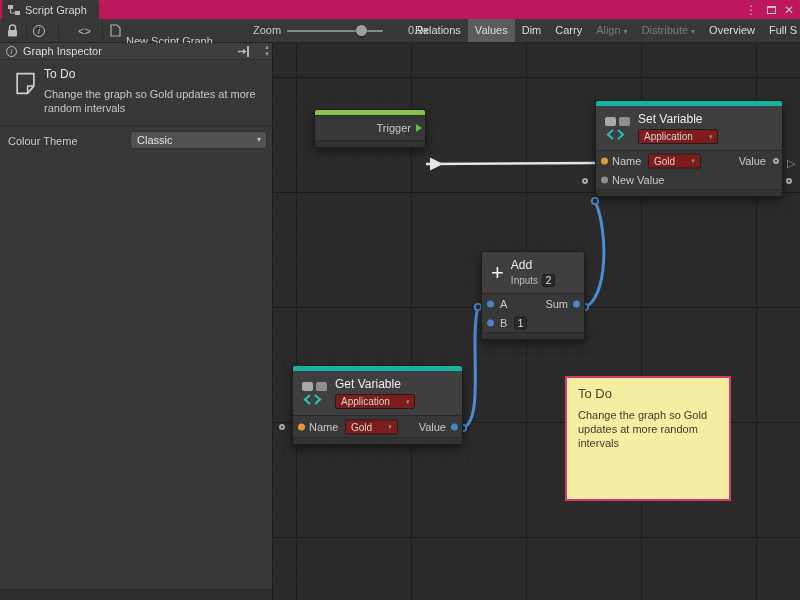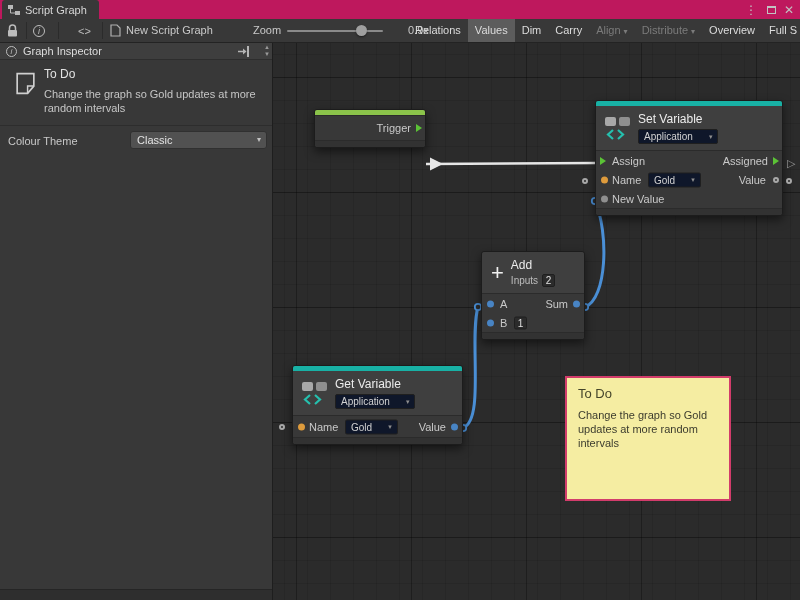--- a/index.html
+++ b/index.html
@@ -62,21 +62,21 @@
         box-shadow:0 4px 10px rgba(0,0,0,.5);}
   .strip{height:5px;border-radius:2px 2px 0 0;}
   .strip.teal{background:#18b1a5;}
   .strip.green{background:#8bc34a;}
   .hdr{display:flex;align-items:center;gap:7px;padding:6px 9px;background:#3f3f3f;}
   .hcol{display:flex;flex-direction:column;}
   .ntitle{font-size:12px;color:#ececec;line-height:14px;white-space:nowrap;}
   .nsub{font-size:9px;color:#9b9b9b;line-height:11px;}
   .iconbox{width:24px;height:24px;background:#2e2e2e;border-radius:4px;display:flex;align-items:center;
            justify-content:center;flex:none;}
-  .pill{display:inline-flex;align-items:center;gap:16px;background:#0f172a;border:1px solid #1f1f1f;
+  .pill{display:inline-flex;align-items:center;gap:16px;background:#7f1d1d;border:1px solid #1f1f1f;
         border-radius:2px;padding:1px 5px;font-size:10px;color:#d2d2d2;margin-top:3px;white-space:nowrap;
         max-width:86px;overflow:hidden;}
   .pill .arw{font-size:7px;color:#8f8f8f;}
   .body{background:#383838;border-top:1px solid #2b2b2b;}
   .row{position:relative;height:19px;font-size:11px;color:#c9c9c9;}
   .row .lab{position:absolute;top:50%;transform:translateY(-50%);white-space:nowrap;}
   .pl{position:absolute;top:50%;transform:translateY(-50%);}
   .ftr{height:7px;background:#323232;border-top:1px solid #2b2b2b;border-radius:0 0 3px 3px;}
   .tri{width:0;height:0;border-top:4px solid transparent;border-bottom:4px solid transparent;
        border-left:6px solid #5bc236;}
@@ -135,21 +135,21 @@
     <div class="vsep" style="left:58px;"></div>
     <div class="ticon" style="left:78px;">
       <span>&lt;&gt;</span>
     </div>
     <div class="vsep" style="left:102px;"></div>
     <div class="ticon" style="left:110px;">
       <svg width="11" height="13" viewBox="0 0 11 13">
         <path d="M1 1 h6 l3 3 v8 h-9 z" stroke="#b0b0b0" fill="none" stroke-width="1.2"></path>
       </svg>
     </div>
-    <div class="tlabel" style="left:126px;">New Script Graph</div>
+    <div class="tlabel" style="left:126px;margin-top:11px;">New Script Graph</div>
     <div class="tlabel" style="left:253px;">Zoom</div>
     <div class="slider-track" style="left:287px;width:96px;"></div>
     <div class="slider-handle" style="left:356px;"></div>
     <div class="tlabel" style="left:408px;">0.9x</div>
     <div class="tbtns">
       <span class="tbtn">Relations</span>
       <span class="tbtn active">Values</span>
       <span class="tbtn">Dim</span>
       <span class="tbtn">Carry</span>
       <span class="tbtn disabled"><span>Align</span><span class="arw">▾</span></span>
@@ -226,26 +226,20 @@
         <div class="hcol">
           <span class="ntitle">Set Variable</span>
           <span class="pill">
             <span>Application</span>
             <span class="arw">▾</span>
           </span>
         </div>
       </div>
       <div class="body">
         <div class="row">
-          <span class="pl tri" style="left:4px;"></span>
-          <span class="lab" style="left:16px;">Assign</span>
-          <span class="lab" style="right:14px;">Assigned</span>
-          <span class="pl tri" style="right:3px;"></span>
-        </div>
-        <div class="row">
           <span class="pl dot dot-o" style="left:5px;"></span>
           <span class="lab" style="left:16px;">Name</span>
           <span class="pill pl" style="left:52px;margin-top:0;">
             <span>Gold</span>
             <span class="arw">▾</span>
           </span>
           <span class="lab" style="right:16px;">Value</span>
           <span class="pl ocirc" style="right:3px;"></span>
         </div>
         <div class="row">

